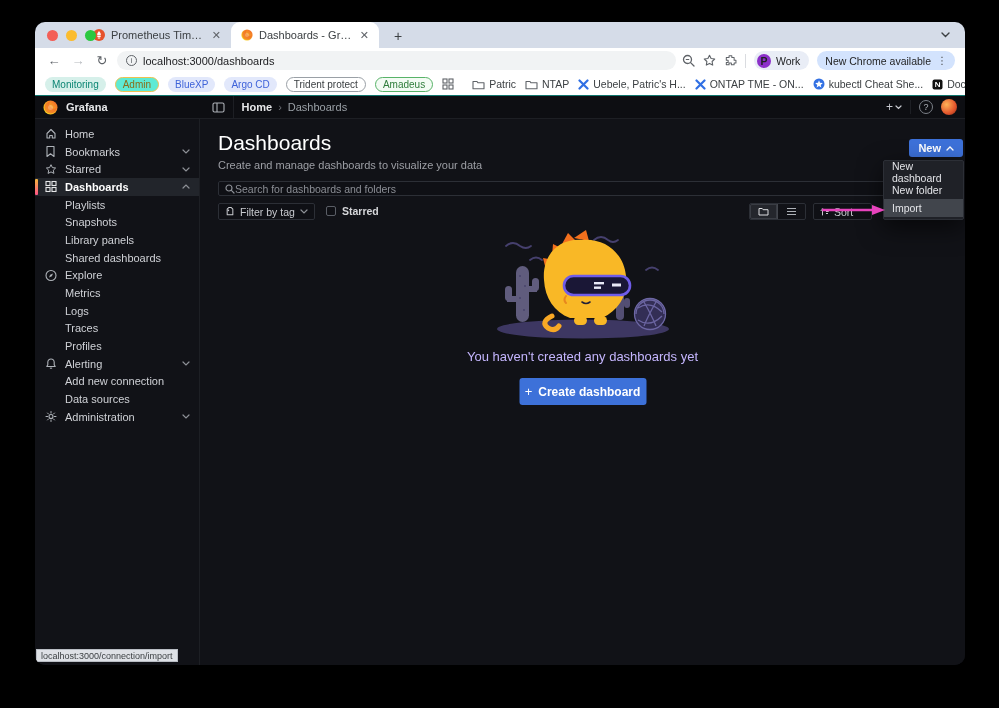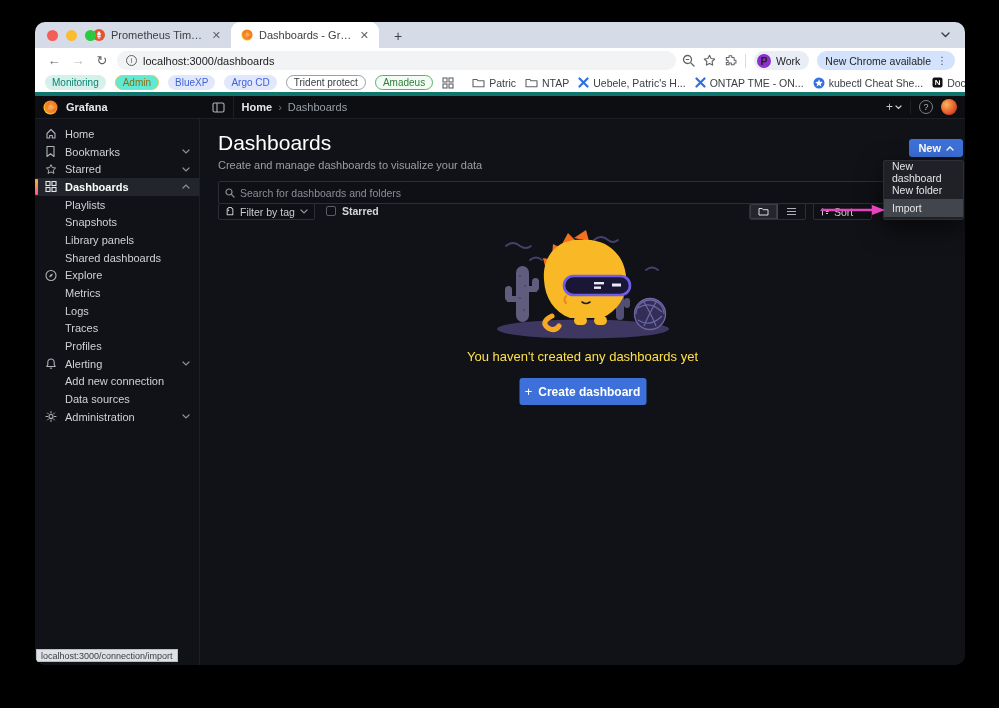--- a/index.html
+++ b/index.html
@@ -30,21 +30,21 @@
   .urlbar .url { font-size:11px; color:#202124; }
   .toolbar .right { margin-left:auto; display:flex; align-items:center; gap:8px; }
   .tb-sep { width:1px; height:14px; background:#dadce0; }
   .profile-pill { height:19px; background:#e9edf6; border-radius:10px; display:flex; align-items:center; gap:5px; padding:0 9px 0 3px; }
   .avatar-p { width:14px; height:14px; border-radius:50%; background:#8c30c9; color:#fff; font-size:9px; font-weight:bold; display:flex; align-items:center; justify-content:center; }
   .profile-pill span { font-size:10.5px; color:#202124; }
   .update-pill { height:19px; background:#d3e3fd; border-radius:10px; display:flex; align-items:center; gap:6px; padding:0 8px; font-size:10.5px; color:#1f1f1f; }
   .kebab { color:#444746; font-size:10px; letter-spacing:0; }
 
   
-  .bookmarks { position:absolute; left:0; top:51px; width:100%; height:23px; background:#fff; border-bottom:4px solid #0f766e; display:flex; align-items:center; gap:9px; padding:0 10px; font-size:10.5px; color:#3c4043; }
+  .bookmarks { position:absolute; left:0; top:51px; width:100%; height:23px; background:#fff; border-bottom:1px solid #0f766e; display:flex; align-items:center; gap:9px; padding:0 10px; font-size:10.5px; color:#3c4043; }
   .bm-pill { height:15px; display:flex; align-items:center; padding:0 7px; border-radius:8px; font-size:10px; white-space:nowrap; }
   .bm-monitoring { background:#d6f0ea; color:#0b8573; }
   .bm-admin { border:1px solid #eec150; color:#8a6d1a; background:#5eead4; }
   .bm-bluexp, .bm-argo { background:#e2e8fb; color:#3f63d9; }
   .bm-trident { border:1px solid #9aa0a6; color:#3c4043; background:#fff; }
   .bm-amadeus { border:1px solid #58b368; color:#2f7d3b; background:#f3fbf4; }
   .bm-item { display:flex; align-items:center; gap:4px; white-space:nowrap; }
   .bm-sep { width:1px; height:14px; background:#dadce0; }
 
   
@@ -72,21 +72,21 @@
   .side-item .s-icon { position:absolute; left:9px; top:50%; transform:translateY(-50%); width:13px; height:13px; color:#aeb2b8; display:flex; align-items:center; justify-content:center; font-size:11px; }
   .side-item .chev { position:absolute; right:9px; color:#8d9096; }
   .side-item.active { background:#22252b; color:#fff; font-weight:bold; }
   .side-item.active::before { content:""; position:absolute; left:0; top:1px; bottom:1px; width:3px; background:linear-gradient(#f5b73d,#ff5286); border-radius:1px; }
 
   
   .main { position:absolute; left:165px; top:0; width:765px; height:100%; }
   .page-title { position:absolute; left:18px; top:12px; font-size:21px; font-weight:500; color:#fff; }
   .page-sub { position:absolute; left:18px; top:40px; font-size:11px; color:#9d9fa5; }
   .new-btn { position:absolute; right:2px; top:20px; height:18px; background:#3d71d9; border-radius:3px; display:flex; align-items:center; gap:5px; padding:0 9px; color:#fff; font-size:11px; font-weight:bold; cursor:pointer; }
-  .search-row { position:absolute; left:18px; right:8px; top:62px; height:23px; background:#0f1015; border:1px solid #2c2f36; border-radius:2px; display:flex; align-items:center; gap:5px; padding:0 6px; }
+  .search-row { position:absolute; left:18px; right:8px; top:62px; height:15px; background:#0f1015; border:1px solid #2c2f36; border-radius:2px; display:flex; align-items:center; padding:0 6px; }
   .search-row input { flex:1; background:transparent; border:0; outline:0; color:#c8cad0; font-size:10.5px; font-family:"Liberation Sans",sans-serif; }
   .search-row input::placeholder { color:#8b8e95; }
   .filter-row { position:absolute; left:18px; right:8px; top:84px; height:17px; }
   .tag-filter { position:absolute; left:0; top:0; width:97px; height:17px; background:#0f1015; border:1px solid #2c2f36; border-radius:2px; display:flex; align-items:center; gap:5px; padding:0 6px; color:#c9cbd0; font-size:10.5px; }
   .tag-filter .chev { margin-left:auto; color:#8d9096; }
   .star-check { position:absolute; left:108px; top:2px; display:flex; align-items:center; gap:6px; }
   .checkbox { width:10px; height:10px; border:1px solid #5a5e66; border-radius:2px; background:#0f1015; }
   .star-check span { font-size:10.5px; font-weight:bold; color:#d5d6d9; }
   .view-toggle { position:absolute; right:151px; top:0; width:57px; height:17px; border:1px solid #2c2f36; border-radius:2px; display:flex; }
   .vt-seg { flex:1; display:flex; align-items:center; justify-content:center; color:#aeb2b8; }
@@ -96,21 +96,21 @@
   
   .menu { position:absolute; right:1px; top:41px; width:81px; background:#1f2127; border:1px solid #2c2f36; border-radius:2px; box-shadow:0 8px 24px rgba(0,0,0,.6); padding:2px 0; z-index:5; }
   .menu-item { height:18px; display:flex; align-items:center; padding:0 8px; font-size:10.5px; color:#e3e4e8; cursor:pointer; }
   .menu-item.hl { background:#41454c; }
 
   
   .pink-arrow { position:absolute; left:622px; top:86px; width:64px; height:10px; z-index:6; pointer-events:none; }
 
   
   .empty-illus { position:absolute; left:50%; top:111px; transform:translateX(-50%); }
-  .empty-title { position:absolute; left:0; right:0; top:230px; text-align:center; font-size:13px; color:#fde047; }
+  .empty-title { position:absolute; left:0; right:0; top:230px; text-align:center; font-size:13px; color:#c4b5fd; }
   .create-btn { position:absolute; left:50%; top:259px; transform:translateX(-50%); width:127px; height:27px; background:#3d71d9; border-radius:3px; display:flex; align-items:center; justify-content:center; gap:6px; color:#fff; font-size:12px; font-weight:bold; cursor:pointer; }
   .create-btn .plus { font-weight:normal; font-size:13px; }
 
   
   .status-tip { position:absolute; left:1px; bottom:3px; height:13px; background:#dee1e6; border:1px solid #b9bdc4; display:flex; align-items:center; padding:0 4px; font-size:9px; color:#3c4043; z-index:9; }
 
   svg { display:block; }
 </style>
 </head>
 <body>

